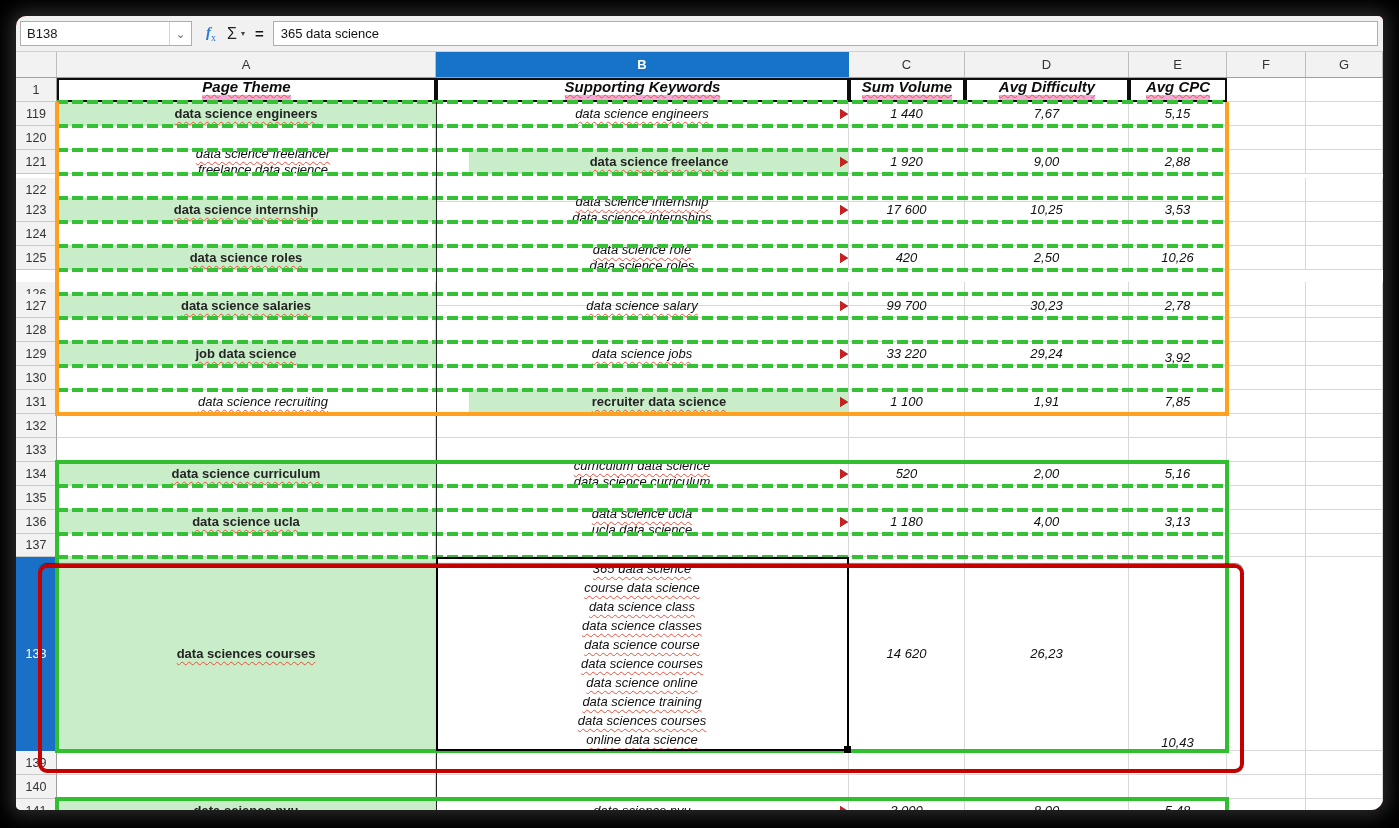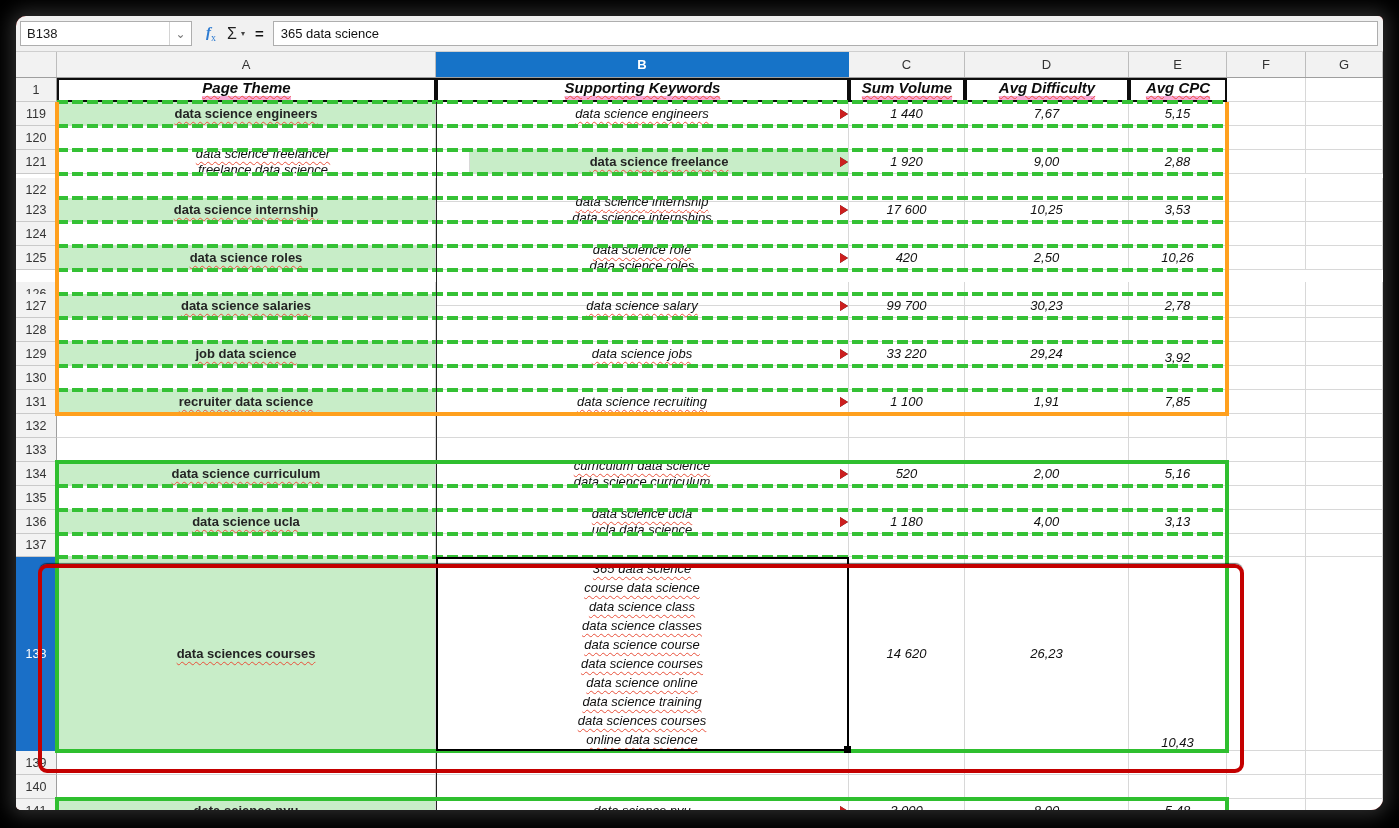--- a/index.html
+++ b/index.html
@@ -44,21 +44,21 @@
   .t-kw{font-style:italic;color:#101010;font-size:13px;line-height:16px;white-space:nowrap;}
   .t-kw-tall{line-height:19px;}
   .t-num{font-style:italic;color:#101010;font-size:13px;}
   .sq{text-decoration:underline wavy #e8503a 1px;text-underline-offset:3px;}
   
   .hc{box-sizing:border-box;background:#fff;border:2.5px solid #0d0d0d;display:flex;
       align-items:center;justify-content:center;overflow:hidden;}
   .hc-plain{box-sizing:border-box;background:#fff;border-right:1px solid #d8d8d8;
       border-bottom:1px solid #d8d8d8;}
   .hdr-t{font-weight:700;font-style:italic;font-size:15px;color:#0c0c0c;
-         border-bottom:6px solid #f9a8d4;
+         border-bottom:8px solid #f9a8d4;
          text-decoration:underline wavy #e8503a 1px;text-underline-offset:2px;text-align:center;}
   
   .ovl{position:absolute;left:0;top:0;width:1367px;height:732px;pointer-events:none;}
   .dash{position:absolute;height:4px;
         background:repeating-linear-gradient(90deg,#35c135 0 11px,rgba(0,0,0,0) 11px 15px);z-index:3;}
   .abline{position:absolute;width:1px;background:#262626;z-index:4;}
   .obox{position:absolute;border:4px solid #ffa01e;border-top:none;box-sizing:border-box;z-index:5;}
   .gbox{position:absolute;border:4px solid #2fbf2f;box-sizing:border-box;z-index:5;}
   .gbox2{position:absolute;border:4px solid #2fbf2f;border-bottom:none;box-sizing:border-box;z-index:5;}
   .selbox{position:absolute;border:2px solid #000;box-sizing:border-box;z-index:6;}
@@ -299,25 +299,25 @@
           <div class="c" style="width: 379px; height: 24px;"></div>
           <div class="c" style="width: 413px; height: 24px;"></div>
           <div class="c" style="width: 116px; height: 24px;"></div>
           <div class="c" style="width: 164px; height: 24px;"></div>
           <div class="c" style="width: 98px; height: 24px;"></div>
           <div class="c" style="width: 79px; height: 24px;"></div>
           <div class="c" style="width: 77px; height: 24px;"></div>
         </div>
         <div class="row" style="top: 312px; height: 24px;">
           <div class="rh" style="height: 24px;">131</div>
+          <div class="c" style="width: 413px; height: 24px;">
+            <div class="t-kw sq">data science recruiting</div>
+          </div>
           <div class="c afill" style="width: 379px; height: 24px;">
             <span class="t-theme sq">recruiter data science</span>
-          </div>
-          <div class="c" style="width: 413px; height: 24px;">
-            <div class="t-kw sq">data science recruiting</div>
           </div>
           <div class="c" style="width: 116px; height: 24px;">
             <span class="t-num">1 100</span>
           </div>
           <div class="c" style="width: 164px; height: 24px;">
             <span class="t-num">1,91</span>
           </div>
           <div class="c" style="width: 98px; height: 24px;">
             <span class="t-num">7,85</span>
           </div>

